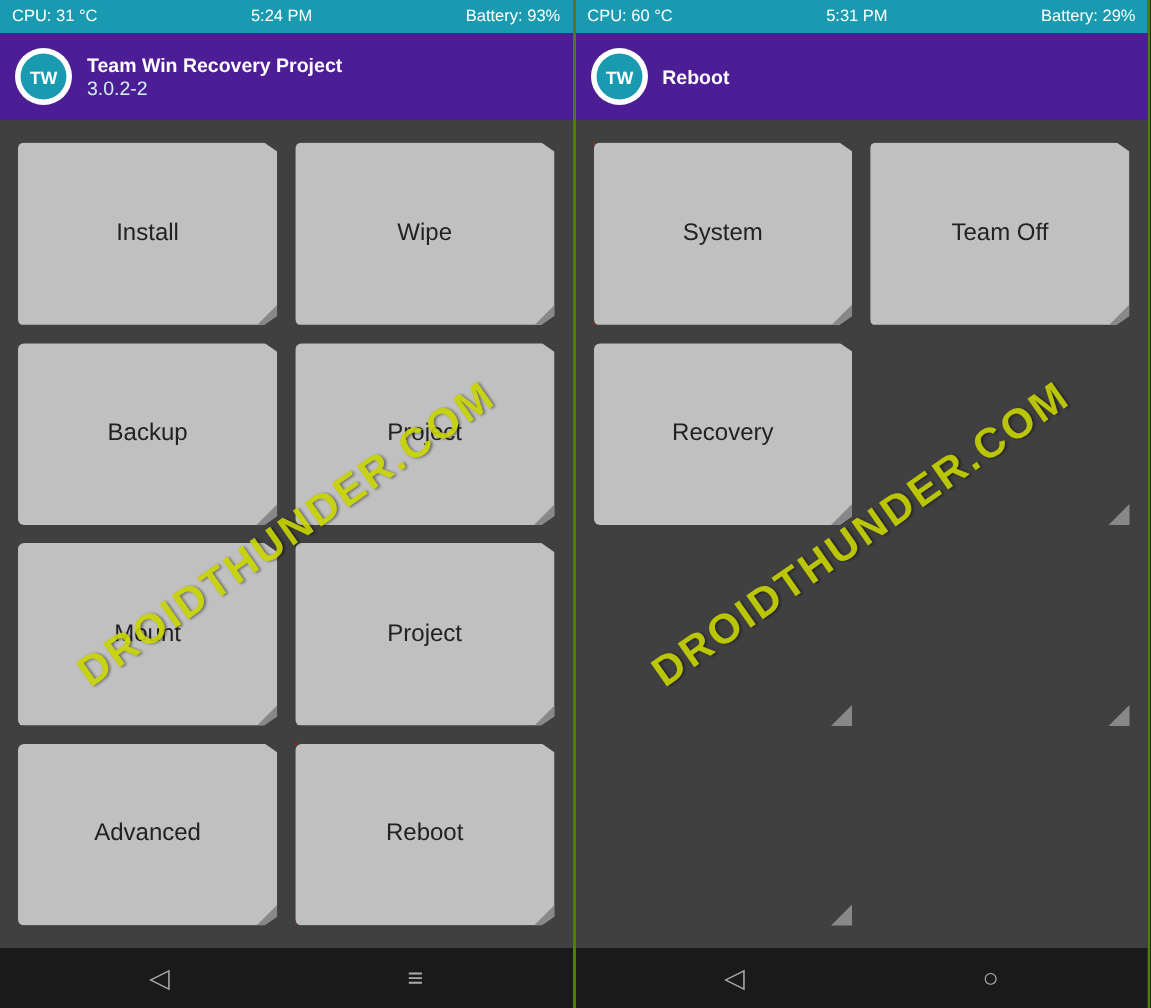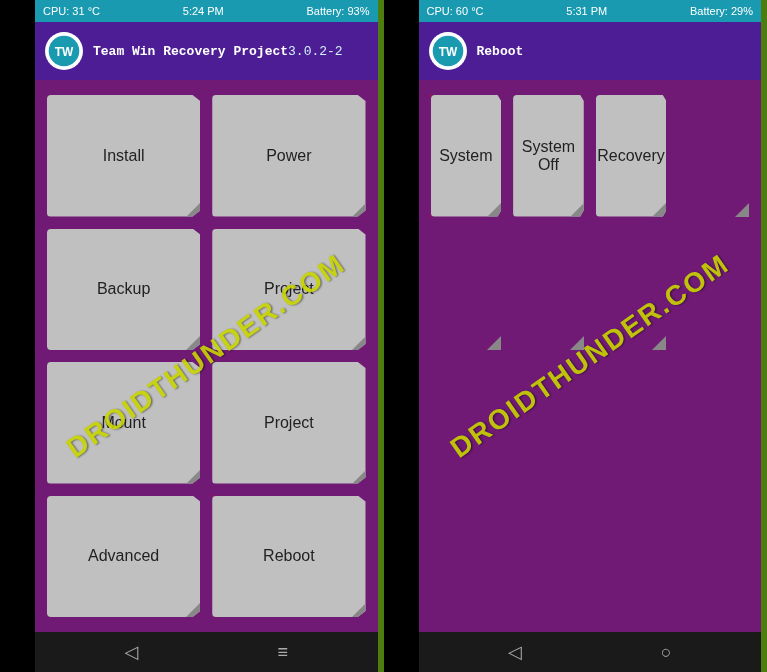--- a/index.html
+++ b/index.html
@@ -11,22 +11,21 @@
       font-family: sans-serif;
       overflow: hidden;
       background: #000;
     }
 
     .phone-panel {
       flex: 1;
       display: flex;
       flex-direction: column;
       background: #2a2a2a;
-      border-right: 6px solid #4d7c0f;
-      margin-left: 35px;
+      border-right: 2px solid #4d7c0f;
     }
 
     .status-bar {
       background: #1a9ab0;
       color: white;
       font-size: 11px;
       padding: 3px 8px;
       display: flex;
       justify-content: space-between;
       align-items: center;
@@ -55,38 +54,37 @@
       flex-shrink: 0;
     }
 
     .app-logo svg {
       width: 34px;
       height: 34px;
     }
 
     .app-title {
       display: flex;
-      flex-direction: row;
-      font-family: Liberation Mono, monospace;
+      flex-direction: column;
     }
 
     .app-title-main {
       font-size: 13px;
       font-weight: bold;
       color: white;
     }
 
     .app-title-sub {
       font-size: 13px;
       color: #d0f0f8;
     }
 
     .main-content {
       flex: 1;
-      background: #701a75;
+      background: #404040;
       display: grid;
       grid-template-columns: 1fr 1fr;
       grid-template-rows: repeat(4, 1fr);
       gap: 12px;
       padding: 15px 12px;
       position: relative;
     }
 
     .twrp-button {
       background: #c0c0c0;
@@ -146,21 +144,21 @@
     }
 
     .nav-icon {
       color: #aaa;
       font-size: 18px;
       cursor: pointer;
     }
 
     
     .right-panel .main-content {
-      grid-template-columns: 1fr 1fr 1fr 1fr;
+      grid-template-columns: 1fr 1fr;
       grid-template-rows: repeat(4, 1fr);
     }
 
     .right-panel .app-header {
       gap: 10px;
     }
 
     .empty-button {
       background: transparent;
       border: none;
@@ -185,21 +183,21 @@
       </svg>
     </div>
     <div class="app-title">
       <span class="app-title-main">Team Win Recovery Project</span>
       <span class="app-title-sub">3.0.2-2</span>
     </div>
   </div>
 
   <div class="main-content">
     <button class="twrp-button">Install</button>
-    <button class="twrp-button">Power</button>
+    <button class="twrp-button">Wipe</button>
     <button class="twrp-button">Backup</button>
     <button class="twrp-button">Project</button>
     <button class="twrp-button">Mount</button>
     <button class="twrp-button">Project</button>
     <button class="twrp-button">Advanced</button>
     <button class="twrp-button highlighted">Reboot</button>
     <div class="watermark">DROIDTHUNDER.COM</div>
   </div>
 
   <div class="nav-bar">
@@ -223,21 +221,21 @@
         <text x="20" y="26" text-anchor="middle" fill="white" font-size="14" font-weight="bold">TW</text>
       </svg>
     </div>
     <div class="app-title">
       <span class="app-title-main">Reboot</span>
     </div>
   </div>
 
   <div class="main-content">
     <button class="twrp-button highlighted">System</button>
-    <button class="twrp-button">System Off</button>
+    <button class="twrp-button">Team Off</button>
     <button class="twrp-button">Recovery</button>
     <button class="twrp-button empty-button" style="background:transparent;clip-path:none;"></button>
     <button class="twrp-button empty-button" style="background:transparent;clip-path:none;"></button>
     <button class="twrp-button empty-button" style="background:transparent;clip-path:none;"></button>
     <button class="twrp-button empty-button" style="background:transparent;clip-path:none;"></button>
     <div class="watermark">DROIDTHUNDER.COM</div>
   </div>
 
   <div class="nav-bar">
     <span class="nav-icon">◁</span>

